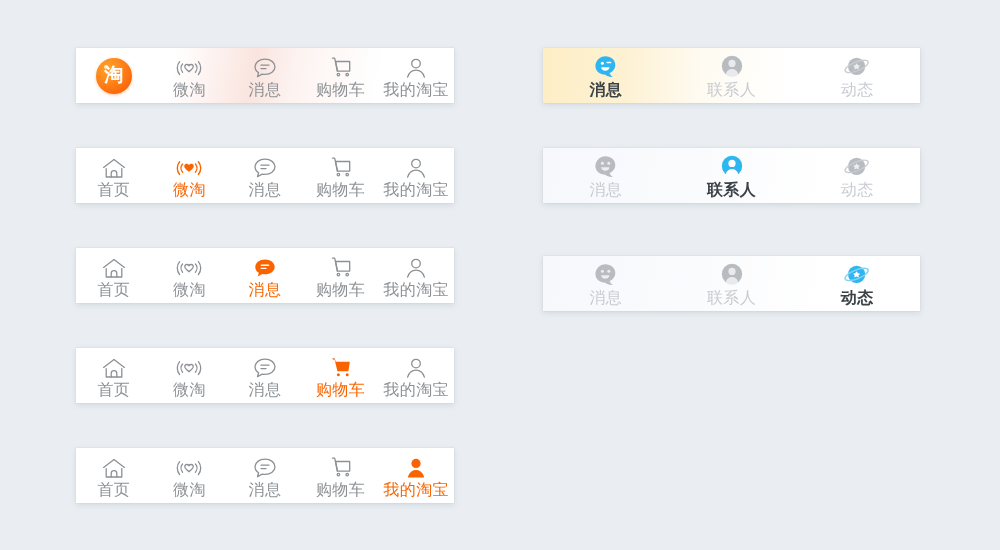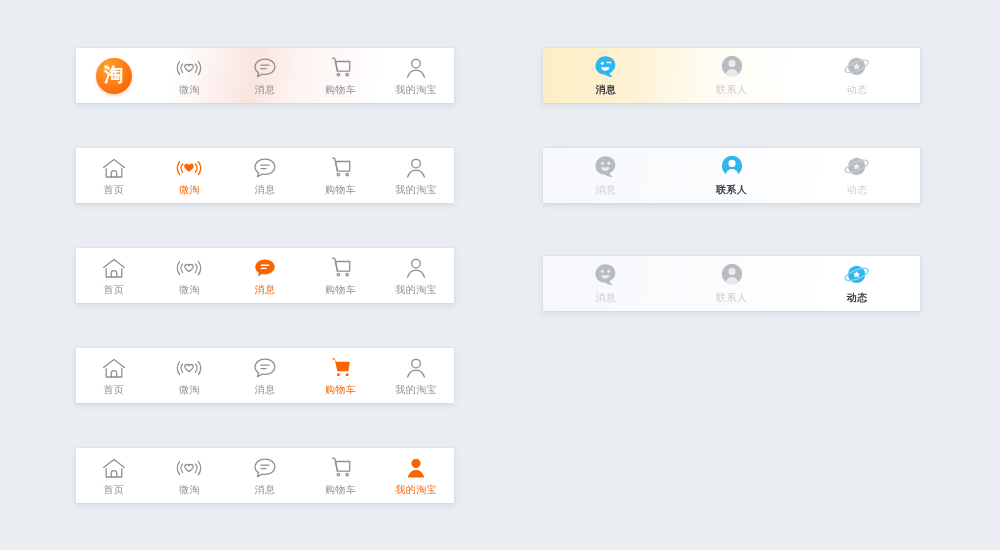--- a/index.html
+++ b/index.html
@@ -74,21 +74,21 @@
     user-select: none;
   }
   .tab .ico {
     height: 24px;
     width: 30px;
     display: flex;
     align-items: flex-end;
     justify-content: center;
   }
   .tab .lbl {
-    font-size: 10px;
+    font-size: 16px;
     line-height: 13px;
     letter-spacing: .4px;
     color: #8d9195;
     white-space: nowrap;
   }
   .tab.on .lbl  { color: #fa6400; }
   .tab.dim .lbl { color: #c7cbd0; }
   .tab.on-blue .lbl { color: #3c4248; font-weight: bold; }
 
   

